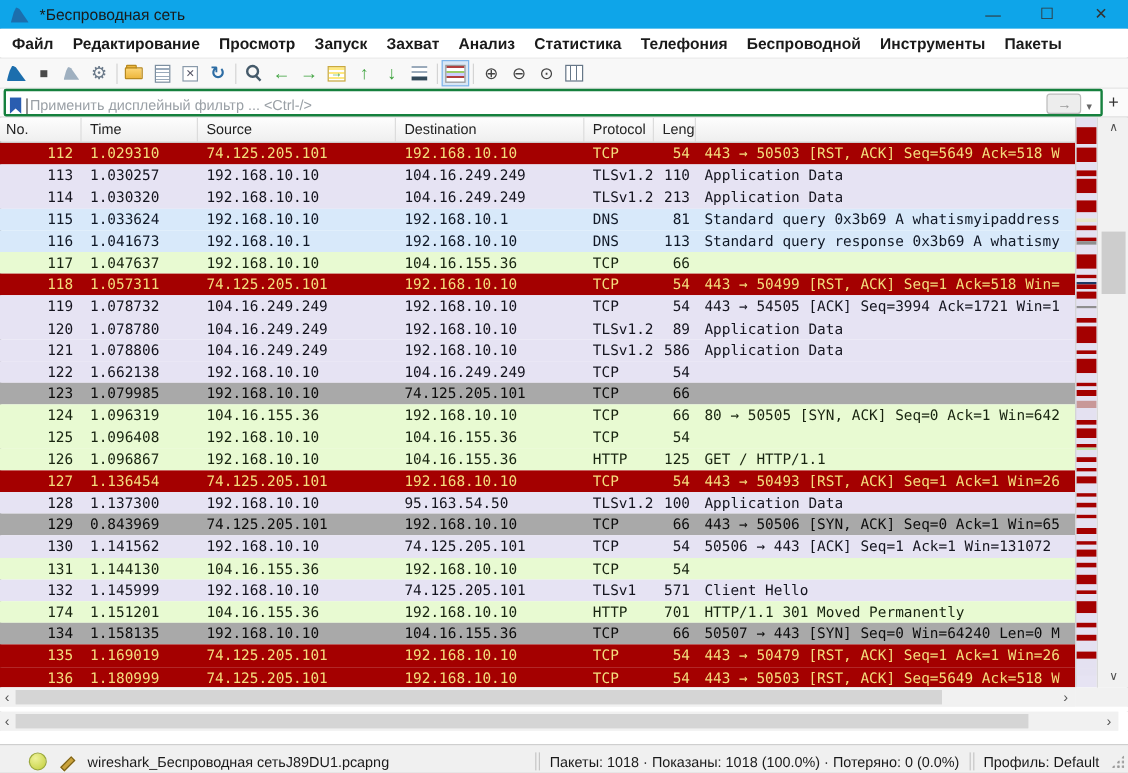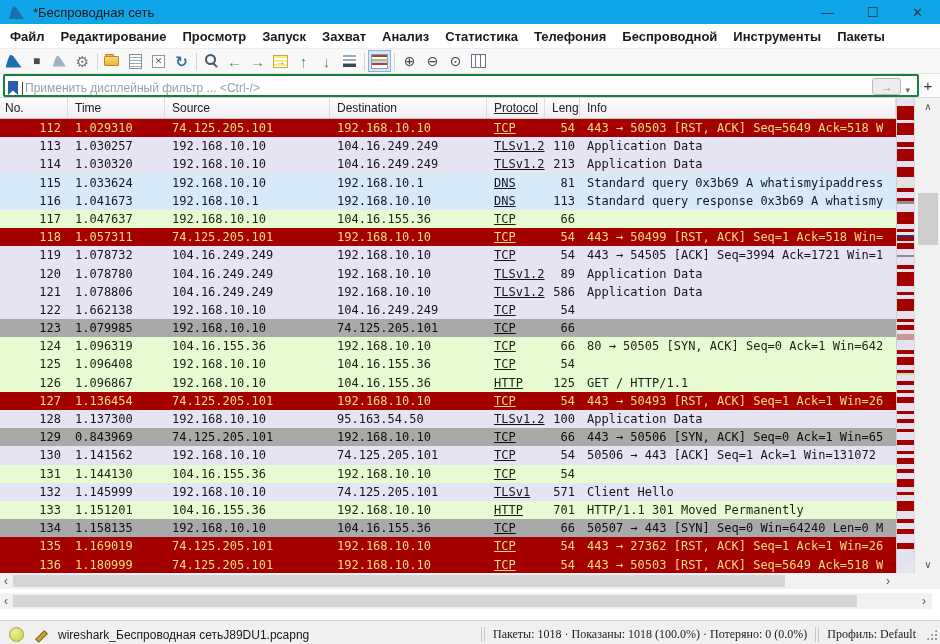--- a/index.html
+++ b/index.html
@@ -52,21 +52,21 @@
   
   .main{height:475px;flex:none;display:flex;}
   .listcol{width:896px;flex:none;display:flex;flex-direction:column;overflow:hidden;}
   .header-row{height:20px;flex:none;display:flex;background:linear-gradient(#fdfdfd,#efefef);border-bottom:1px solid #c9c9c9;font-size:12px;color:#222;}
   .hcell{border-right:1px solid #dcdcdc;display:flex;align-items:center;padding-left:7px;box-sizing:border-box;flex:none;overflow:hidden;}
   .header-row .c-no{padding-left:5px;}
   .c-no{width:68px;}
   .c-time{width:97px;}
   .c-src{width:165px;}
   .c-dst{width:157px;}
-  .c-proto{width:58px;text-decoration:underline;}
+  .c-proto{width:58px;}
   .c-len{width:35px;}
   .c-info{flex:1 1 auto;width:auto;}
   .rows{flex:1;overflow:hidden;font-family:"DejaVu Sans Mono","Liberation Mono",monospace;font-size:12px;}
   .prow{display:flex;height:18.2px;line-height:18.4px;white-space:pre;overflow:hidden;}
   .cell{box-sizing:border-box;overflow:hidden;flex:none;padding-left:7px;}
   .prow .c-no{text-align:right;padding-left:0;padding-right:7px;}
   .prow .c-len{text-align:right;padding-left:0;padding-right:5px;}
   .r-red{background:#A40000;color:#F4DD7D;}
   .r-lav{background:#E6E3F3;color:#14141e;}
   .r-blue{background:#D8E9FA;color:#101826;}
@@ -91,25 +91,25 @@
   .harrow{position:absolute;top:0;height:100%;display:flex;align-items:center;font-size:12px;color:#555;}
   .harrow.left{left:4px;} .harrow.right{right:6px;}
   .hthumb{position:absolute;top:2px;height:12px;background:#D5D5D5;left:13px;}
   .hs1 .hthumb{width:772px;}
   .hs2 .hthumb{width:844px;}
   .gap4{height:4px;flex:none;background:#fff;}
   .gap11{height:11px;flex:none;background:#fff;}
 
   
   .statusbar{height:27px;flex:none;display:flex;align-items:center;background:#F0F0F0;border-top:1px solid #cfcfcf;font-size:12px;color:#1a1a1a;}
-  .sb-left{display:flex;align-items:center;gap:10px;padding-left:9px;min-width:0;}
+  .sb-left{display:flex;align-items:center;gap:10px;padding-left:24px;min-width:0;}
   .expert-dot{width:13px;height:13px;border-radius:50%;background:radial-gradient(circle at 35% 30%,#eef29a,#c3cf3b);border:1px solid #9aa83b;flex:none;}
   .pencil{width:14px;height:14px;position:relative;flex:none;}
   .pencil::before{content:"";position:absolute;left:1px;top:6px;width:11px;height:3px;background:#caa23a;border:1px solid #7a6018;transform:rotate(-45deg);}
-  .sb-right{margin-left:auto;display:flex;align-items:center;gap:8px;padding-right:3px;white-space:nowrap;font-family:Liberation Serif, serif;}
+  .sb-right{margin-left:auto;display:flex;align-items:center;gap:8px;padding-right:3px;white-space:nowrap;}
   .sbdivpair{display:flex;gap:2px;}
   .sbdiv{width:1px;height:15px;background:#c6c6c6;}
   .grip{width:11px;height:11px;background-image:radial-gradient(#9a9a9a 1px,transparent 1.3px);background-size:4px 4px;clip-path:polygon(100% 0,100% 100%,0 100%);margin-left:2px;}
 </style>
 </head>
 <body>
 
 <div id="win">
 
   <div class="titlebar">
@@ -198,21 +198,20 @@
 
   <div class="main">
     <div class="listcol">
       <div class="header-row">
           <span class="hcell c-no">No.</span>
           <span class="hcell c-time">Time</span>
           <span class="hcell c-src">Source</span>
           <span class="hcell c-dst">Destination</span>
           <span class="hcell c-proto">Protocol</span>
           <span class="hcell c-len">Length</span>
-          <span class="hcell c-info">Info</span>
         </div>
       <div class="rows">
           <div class="prow r-red"><span class="cell c-no">112</span><span class="cell c-time">1.029310</span><span class="cell c-src">74.125.205.101</span><span class="cell c-dst">192.168.10.10</span><span class="cell c-proto">TCP</span><span class="cell c-len">54</span><span class="cell c-info">443 → 50503 [RST, ACK] Seq=5649 Ack=518 W</span></div>
           <div class="prow r-lav"><span class="cell c-no">113</span><span class="cell c-time">1.030257</span><span class="cell c-src">192.168.10.10</span><span class="cell c-dst">104.16.249.249</span><span class="cell c-proto">TLSv1.2</span><span class="cell c-len">110</span><span class="cell c-info">Application Data</span></div>
           <div class="prow r-lav"><span class="cell c-no">114</span><span class="cell c-time">1.030320</span><span class="cell c-src">192.168.10.10</span><span class="cell c-dst">104.16.249.249</span><span class="cell c-proto">TLSv1.2</span><span class="cell c-len">213</span><span class="cell c-info">Application Data</span></div>
           <div class="prow r-blue"><span class="cell c-no">115</span><span class="cell c-time">1.033624</span><span class="cell c-src">192.168.10.10</span><span class="cell c-dst">192.168.10.1</span><span class="cell c-proto">DNS</span><span class="cell c-len">81</span><span class="cell c-info">Standard query 0x3b69 A whatismyipaddress</span></div>
           <div class="prow r-blue"><span class="cell c-no">116</span><span class="cell c-time">1.041673</span><span class="cell c-src">192.168.10.1</span><span class="cell c-dst">192.168.10.10</span><span class="cell c-proto">DNS</span><span class="cell c-len">113</span><span class="cell c-info">Standard query response 0x3b69 A whatismy</span></div>
           <div class="prow r-green"><span class="cell c-no">117</span><span class="cell c-time">1.047637</span><span class="cell c-src">192.168.10.10</span><span class="cell c-dst">104.16.155.36</span><span class="cell c-proto">TCP</span><span class="cell c-len">66</span></div>
           <div class="prow r-red"><span class="cell c-no">118</span><span class="cell c-time">1.057311</span><span class="cell c-src">74.125.205.101</span><span class="cell c-dst">192.168.10.10</span><span class="cell c-proto">TCP</span><span class="cell c-len">54</span><span class="cell c-info">443 → 50499 [RST, ACK] Seq=1 Ack=518 Win=</span></div>
           <div class="prow r-lav"><span class="cell c-no">119</span><span class="cell c-time">1.078732</span><span class="cell c-src">104.16.249.249</span><span class="cell c-dst">192.168.10.10</span><span class="cell c-proto">TCP</span><span class="cell c-len">54</span><span class="cell c-info">443 → 54505 [ACK] Seq=3994 Ack=1721 Win=1</span></div>
@@ -222,23 +221,23 @@
           <div class="prow r-gray"><span class="cell c-no">123</span><span class="cell c-time">1.079985</span><span class="cell c-src">192.168.10.10</span><span class="cell c-dst">74.125.205.101</span><span class="cell c-proto">TCP</span><span class="cell c-len">66</span></div>
           <div class="prow r-green"><span class="cell c-no">124</span><span class="cell c-time">1.096319</span><span class="cell c-src">104.16.155.36</span><span class="cell c-dst">192.168.10.10</span><span class="cell c-proto">TCP</span><span class="cell c-len">66</span><span class="cell c-info">80 → 50505 [SYN, ACK] Seq=0 Ack=1 Win=642</span></div>
           <div class="prow r-green"><span class="cell c-no">125</span><span class="cell c-time">1.096408</span><span class="cell c-src">192.168.10.10</span><span class="cell c-dst">104.16.155.36</span><span class="cell c-proto">TCP</span><span class="cell c-len">54</span></div>
           <div class="prow r-green"><span class="cell c-no">126</span><span class="cell c-time">1.096867</span><span class="cell c-src">192.168.10.10</span><span class="cell c-dst">104.16.155.36</span><span class="cell c-proto">HTTP</span><span class="cell c-len">125</span><span class="cell c-info">GET / HTTP/1.1</span></div>
           <div class="prow r-red"><span class="cell c-no">127</span><span class="cell c-time">1.136454</span><span class="cell c-src">74.125.205.101</span><span class="cell c-dst">192.168.10.10</span><span class="cell c-proto">TCP</span><span class="cell c-len">54</span><span class="cell c-info">443 → 50493 [RST, ACK] Seq=1 Ack=1 Win=26</span></div>
           <div class="prow r-lav"><span class="cell c-no">128</span><span class="cell c-time">1.137300</span><span class="cell c-src">192.168.10.10</span><span class="cell c-dst">95.163.54.50</span><span class="cell c-proto">TLSv1.2</span><span class="cell c-len">100</span><span class="cell c-info">Application Data</span></div>
           <div class="prow r-gray"><span class="cell c-no">129</span><span class="cell c-time">0.843969</span><span class="cell c-src">74.125.205.101</span><span class="cell c-dst">192.168.10.10</span><span class="cell c-proto">TCP</span><span class="cell c-len">66</span><span class="cell c-info">443 → 50506 [SYN, ACK] Seq=0 Ack=1 Win=65</span></div>
           <div class="prow r-lav"><span class="cell c-no">130</span><span class="cell c-time">1.141562</span><span class="cell c-src">192.168.10.10</span><span class="cell c-dst">74.125.205.101</span><span class="cell c-proto">TCP</span><span class="cell c-len">54</span><span class="cell c-info">50506 → 443 [ACK] Seq=1 Ack=1 Win=131072</span></div>
           <div class="prow r-green"><span class="cell c-no">131</span><span class="cell c-time">1.144130</span><span class="cell c-src">104.16.155.36</span><span class="cell c-dst">192.168.10.10</span><span class="cell c-proto">TCP</span><span class="cell c-len">54</span></div>
           <div class="prow r-lav"><span class="cell c-no">132</span><span class="cell c-time">1.145999</span><span class="cell c-src">192.168.10.10</span><span class="cell c-dst">74.125.205.101</span><span class="cell c-proto">TLSv1</span><span class="cell c-len">571</span><span class="cell c-info">Client Hello</span></div>
-          <div class="prow r-green"><span class="cell c-no">133</span><span class="cell c-time">1.151201</span><span class="cell c-src">104.16.155.36</span><span class="cell c-dst">192.168.10.10</span><span class="cell c-proto">HTTP</span><span class="cell c-len">701</span><span class="cell c-info">HTTP/1.1 301 Moved Permanently</span></div>
+          <div class="prow r-green"><span class="cell c-no">174</span><span class="cell c-time">1.151201</span><span class="cell c-src">104.16.155.36</span><span class="cell c-dst">192.168.10.10</span><span class="cell c-proto">HTTP</span><span class="cell c-len">701</span><span class="cell c-info">HTTP/1.1 301 Moved Permanently</span></div>
           <div class="prow r-gray"><span class="cell c-no">134</span><span class="cell c-time">1.158135</span><span class="cell c-src">192.168.10.10</span><span class="cell c-dst">104.16.155.36</span><span class="cell c-proto">TCP</span><span class="cell c-len">66</span><span class="cell c-info">50507 → 443 [SYN] Seq=0 Win=64240 Len=0 M</span></div>
-          <div class="prow r-red"><span class="cell c-no">135</span><span class="cell c-time">1.169019</span><span class="cell c-src">74.125.205.101</span><span class="cell c-dst">192.168.10.10</span><span class="cell c-proto">TCP</span><span class="cell c-len">54</span><span class="cell c-info">443 → 27362 [RST, ACK] Seq=1 Ack=1 Win=26</span></div>
+          <div class="prow r-red"><span class="cell c-no">135</span><span class="cell c-time">1.169019</span><span class="cell c-src">74.125.205.101</span><span class="cell c-dst">192.168.10.10</span><span class="cell c-proto">TCP</span><span class="cell c-len">54</span><span class="cell c-info">443 → 50479 [RST, ACK] Seq=1 Ack=1 Win=26</span></div>
           <div class="prow r-red"><span class="cell c-no">136</span><span class="cell c-time">1.180999</span><span class="cell c-src">74.125.205.101</span><span class="cell c-dst">192.168.10.10</span><span class="cell c-proto">TCP</span><span class="cell c-len">54</span><span class="cell c-info">443 → 50503 [RST, ACK] Seq=5649 Ack=518 W</span></div>
         </div>
     </div>
     <div class="minimap">
         <div style="height: 8px; background: rgb(228, 225, 241);"></div>
         <div style="height: 14px; background: rgb(164, 0, 0);"></div>
         <div style="height: 3px; background: rgb(228, 225, 241);"></div>
         <div style="height: 12px; background: rgb(164, 0, 0);"></div>
         <div style="height: 7px; background: rgb(228, 225, 241);"></div>
         <div style="height: 5px; background: rgb(164, 0, 0);"></div>

